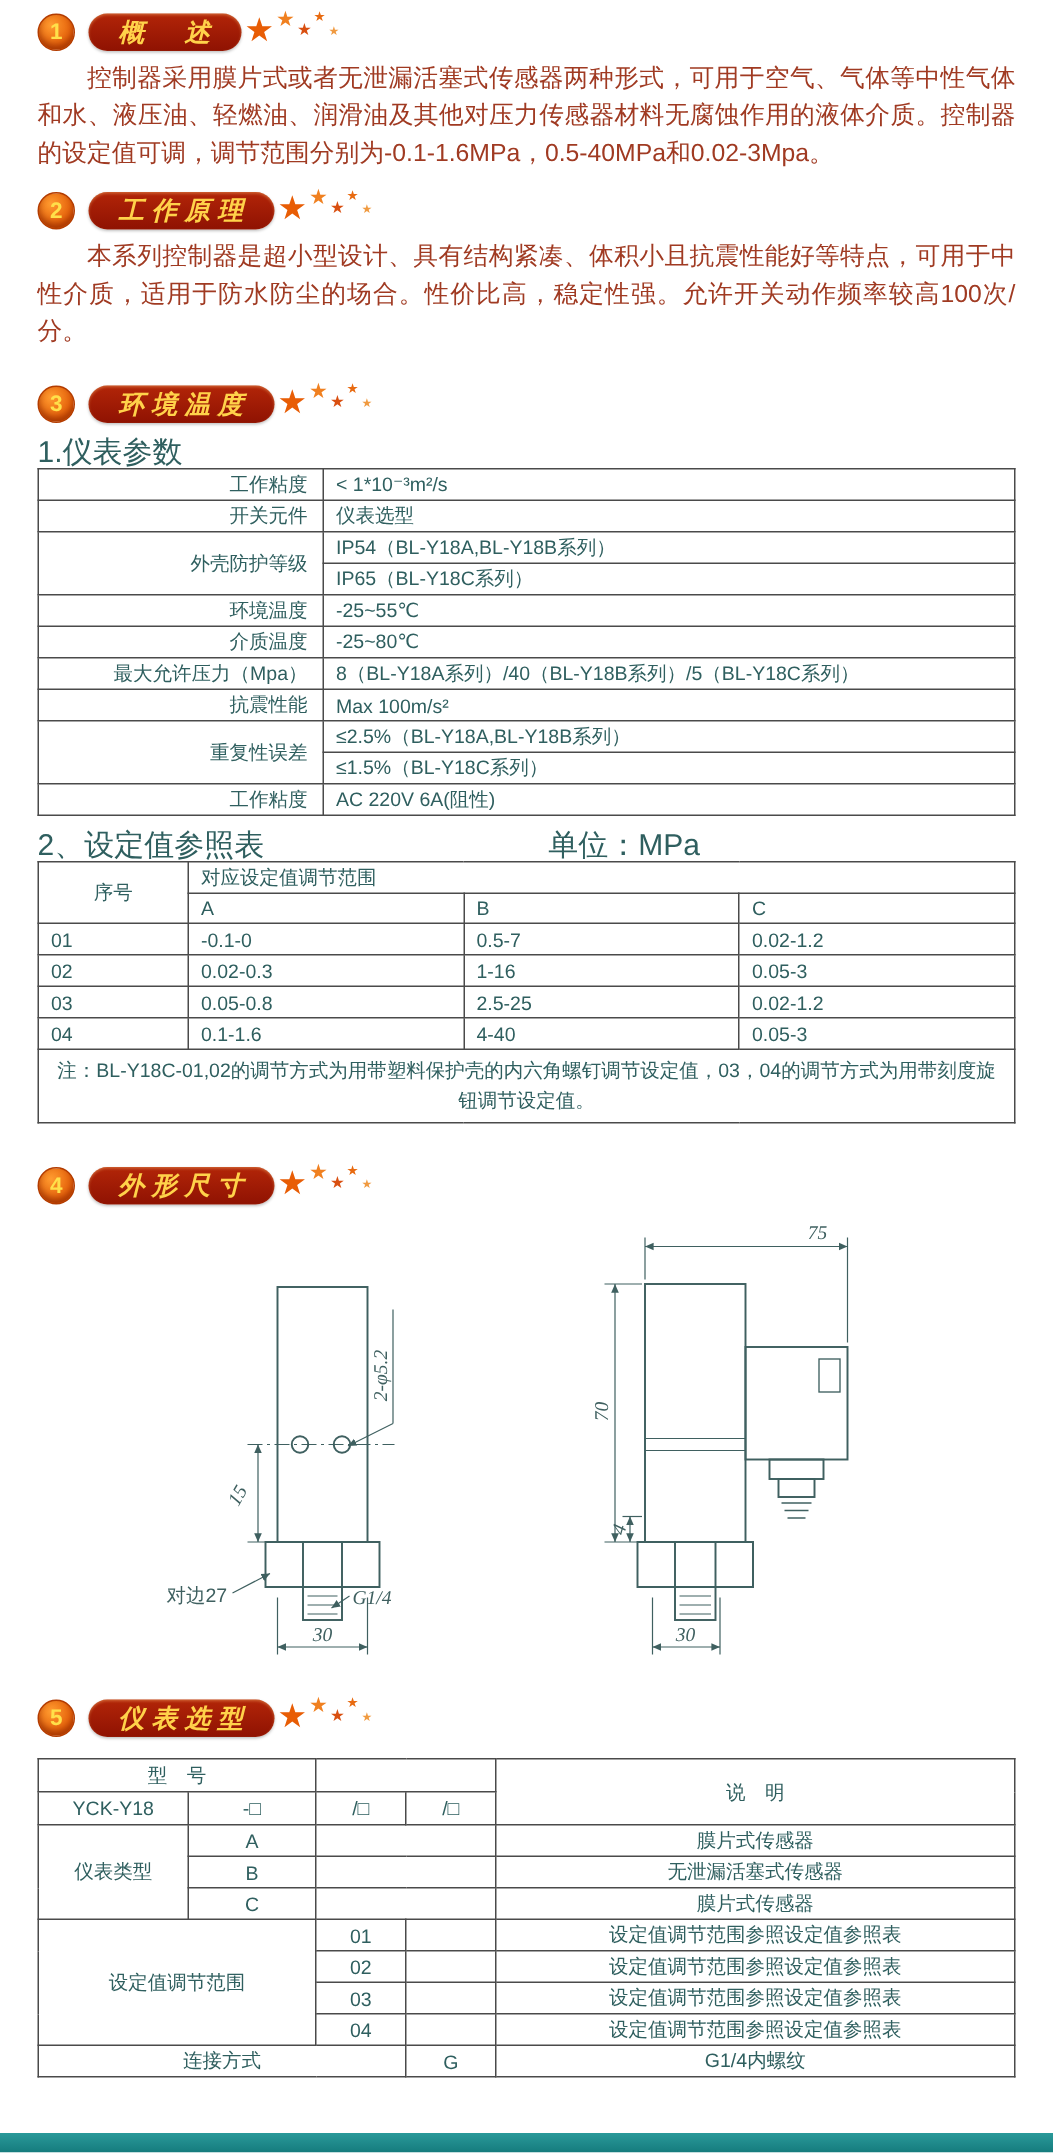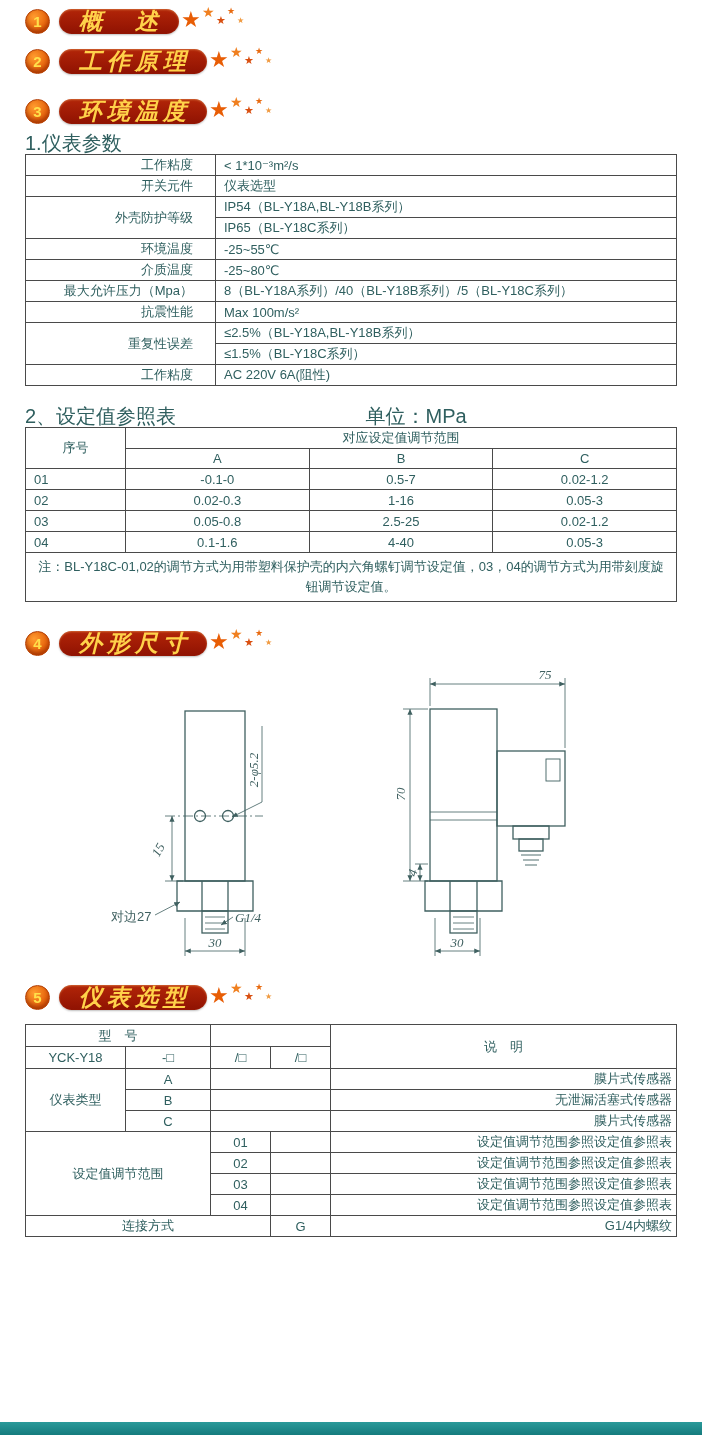--- a/index.html
+++ b/index.html
@@ -16,21 +16,21 @@
     width:25px; height:25px; border-radius:50%;
     background:radial-gradient(circle at 35% 30%, #ff9b2f, #e35c07 70%);
     border:1px solid #b33c00; box-shadow:inset 0 -3px 4px rgba(120,30,0,.55);
     color:#ffe04a; font-weight:bold; font-size:15px;
     display:flex; align-items:center; justify-content:center; flex:0 0 auto;
   }
   .sec-pill {
     margin-left:9px; background:linear-gradient(#b22508,#8f1202);
     border-radius:13px; height:25px; line-height:25px; padding:0 16px 0 20px;
     color:#ffd24a; font-weight:bold; font-style:italic; letter-spacing:5px;
-    font-size:23px; font-family:"Liberation Serif","DejaVu Serif",serif;
+    font-size:17px; font-family:"Liberation Serif","DejaVu Serif",serif;
     box-shadow:inset 0 1px 2px rgba(255,200,120,.4), 0 1px 2px rgba(0,0,0,.25);
     white-space:nowrap;
   }
   .stars { display:inline-block; position:relative; width:78px; height:30px; margin-left:2px; flex:0 0 auto; }
   .st { position:absolute; line-height:1; }
   .st.a { font-size:22px; left:0;  top:3px;  color:#e85d05; }
   .st.b { font-size:14px; left:21px; top:-1px; color:#f08020; }
   .st.c { font-size:11px; left:35px; top:9px;  color:#d94f10; }
   .st.d { font-size:9px;  left:46px; top:1px;  color:#e86a10; }
   .st.e { font-size:8px;  left:56px; top:11px; color:#f09a40; }
@@ -41,27 +41,27 @@
     text-align:justify; text-indent:2em; margin:3px 0 8px 0;
   }
 
   
   .sub-row { color:#2f5f5f; font-size:20px; margin:3px 0 4px 0; height:20px; }
   .sub-row .w { display:inline-block; width:335px; }
 
   
   table { border-collapse:collapse; width:652px; color:#2f5f5f; font-size:13px; table-layout:fixed; }
   td { border:1px solid #4a4a4a; padding:1px 8px; height:21px; vertical-align:middle; }
-  .t1 td.lbl { width:190px; text-align:right; padding-right:22px;margin-top:20px; }
-  .t2 td { text-align:center; }
+  .t1 td.lbl { width:190px; text-align:right; padding-right:10px;margin-top:20px; }
+  .t2 td { }
   .t2 td.no { text-align:left; width:100px; }
   .t2 td.note { text-align:center; line-height:1.55; padding:4px 8px; height:auto; }
   .t2 tr.hdr td { height:20px; }
   .t3 td { text-align:center; height:19px; padding:1px 4px; }
-  .t3 td.desc { text-align:right; }
+  .t3 td.desc { text-align:center; }
   .t3 tr.r1 td, .t3 tr.r2 td { height:22px; }
 
   
   .drawing-wrap { margin-top:8px; }
   svg text {
     fill:#3f6060; font-size:13px;
     font-family:"Liberation Serif","DejaVu Serif",serif; font-style:italic;
   }
   svg text.cjk { font-style:normal; font-family:"Liberation Sans","DejaVu Sans",sans-serif; font-size:13px; }
 
@@ -81,32 +81,34 @@
     <span class="sec-num">1</span>
     <span class="sec-pill">概　述</span>
     <span class="stars">
         <span class="st a">★</span>
         <span class="st b">★</span>
         <span class="st c">★</span>
         <span class="st d">★</span>
         <span class="st e">★</span>
       </span>
   </div>
+  <p class="para">控制器采用膜片式或者无泄漏活塞式传感器两种形式，可用于空气、气体等中性气体和水、液压油、轻燃油、润滑油及其他对压力传感器材料无腐蚀作用的液体介质。控制器的设定值可调，调节范围分别为-0.1-1.6MPa，0.5-40MPa和0.02-3Mpa。</p>
 
   <div class="sec-header" style="margin-top:10px;">
     <span class="sec-num">2</span>
     <span class="sec-pill">工作原理</span>
     <span class="stars">
         <span class="st a">★</span>
         <span class="st b">★</span>
         <span class="st c">★</span>
         <span class="st d">★</span>
         <span class="st e">★</span>
       </span>
   </div>
+  <p class="para">本系列控制器是超小型设计、具有结构紧凑、体积小且抗震性能好等特点，可用于中性介质，适用于防水防尘的场合。性价比高，稳定性强。允许开关动作频率较高100次/分。</p>
 
   <div class="sec-header mt20">
     <span class="sec-num">3</span>
     <span class="sec-pill">环境温度</span>
     <span class="stars">
         <span class="st a">★</span>
         <span class="st b">★</span>
         <span class="st c">★</span>
         <span class="st d">★</span>
         <span class="st e">★</span>
@@ -155,21 +157,21 @@
     <tr>
       <td>≤1.5%（BL-Y18C系列）</td>
     </tr>
     <tr>
       <td class="lbl">工作粘度</td>
       <td>AC 220V 6A(阻性)</td>
     </tr>
   </tbody>
     </table>
 
-  <div class="sub-row" style="margin-top:17px;">
+  <div class="sub-row" style="margin-top:6px;">
     <span class="w">2、设定值参照表</span>
     <span>单位：MPa</span>
   </div>
 
   <table class="t2">
     <tbody>
         <tr class="hdr">
       <td class="no" rowspan="2" style="text-align:center;">序号</td>
       <td colspan="3">对应设定值调节范围</td>
     </tr>

